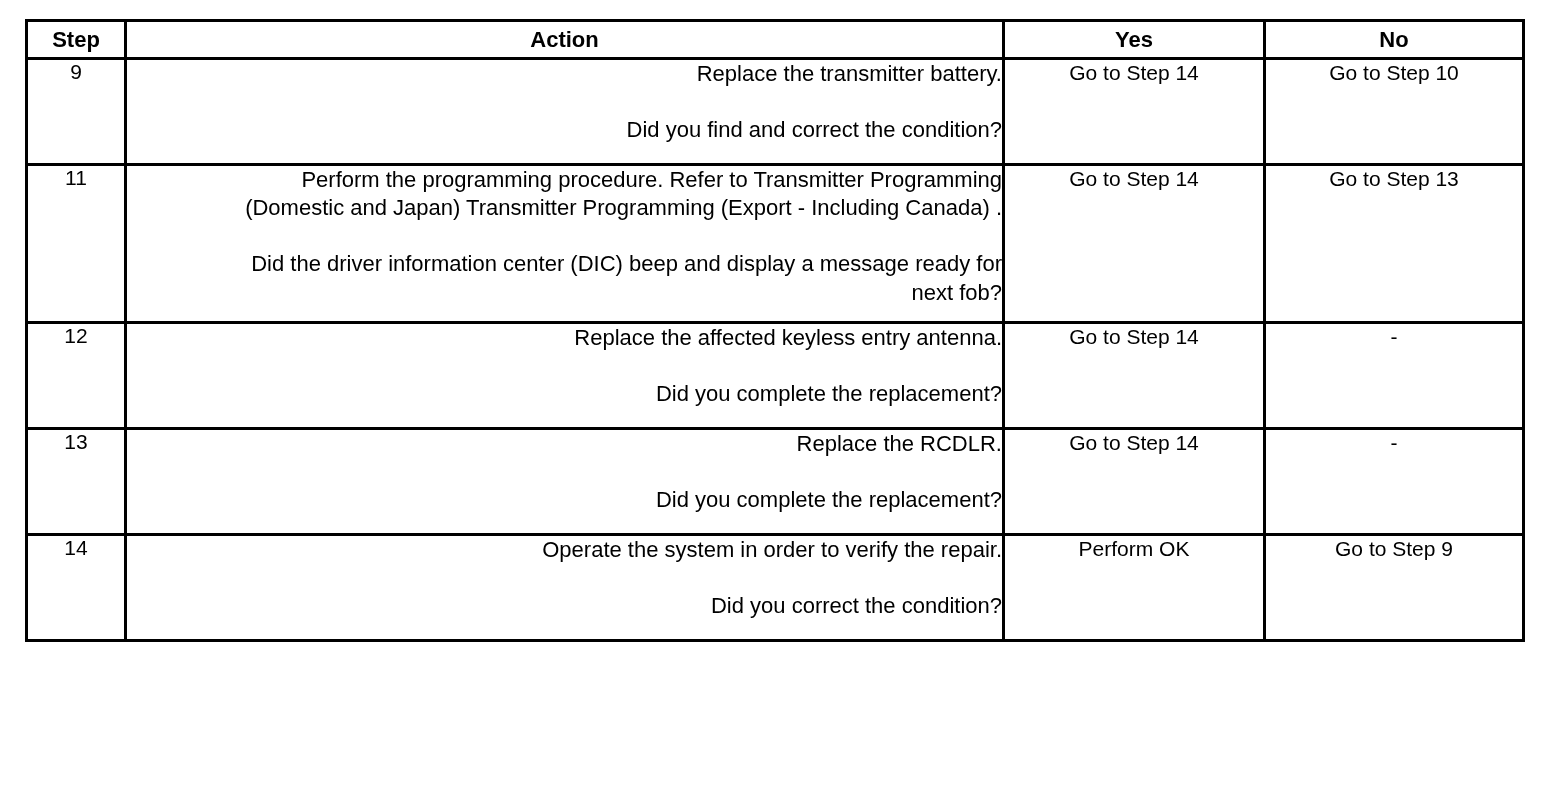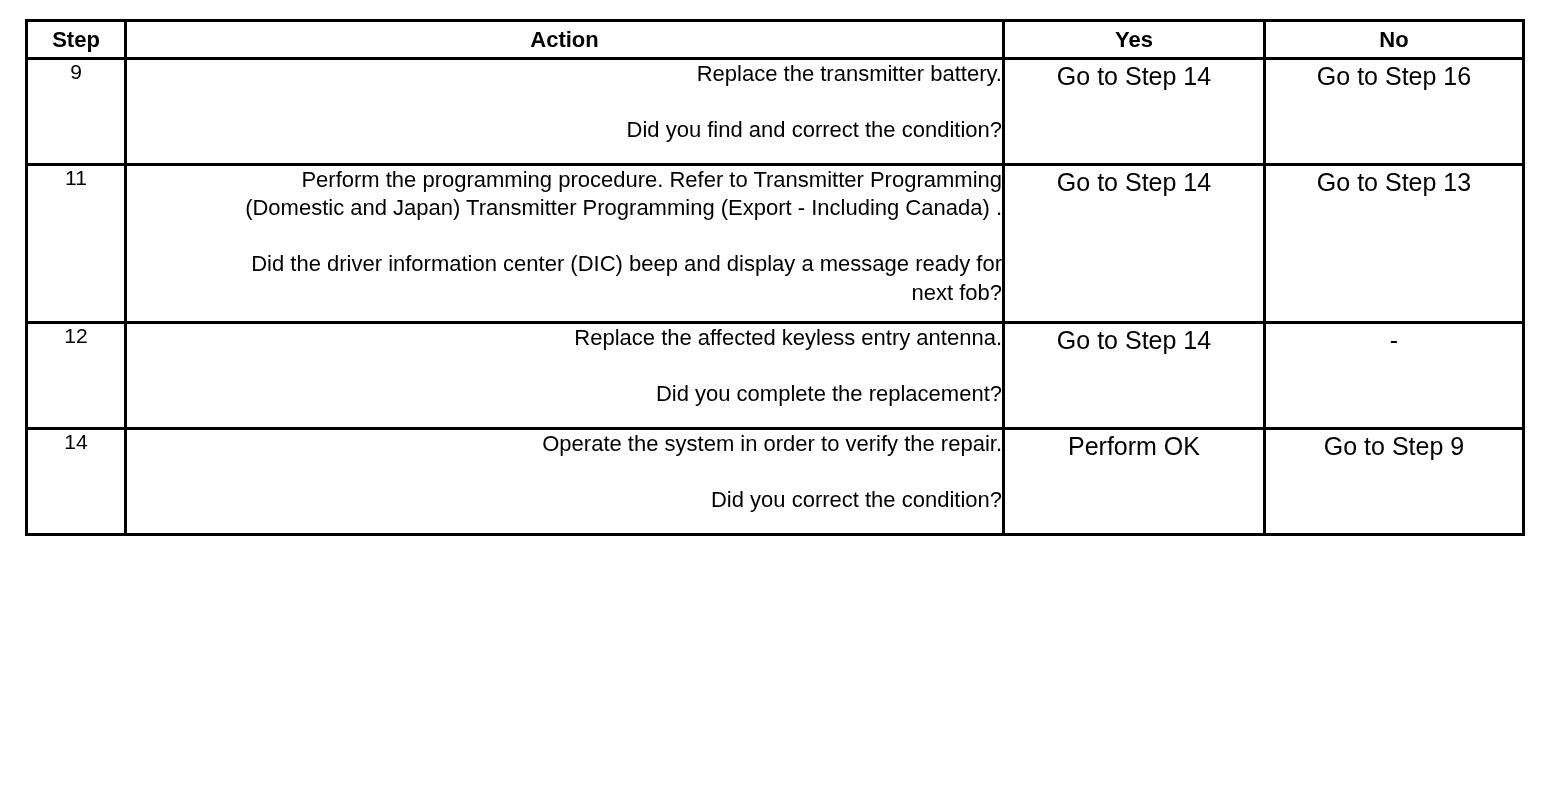--- a/index.html
+++ b/index.html
@@ -67,21 +67,21 @@
     font-size: 22px;
     line-height: 1.28;
     text-align: right;
     vertical-align: top;
     white-space: pre-line;
   }
 
   .cell-result {
     text-align: center;
     vertical-align: bottom;
-    font-size: 25px;
+    font-size: 21px;
     line-height: 1.28;
     padding-bottom: 4px;
   }
 
   
   .row-h-109 .cell-step,
   .row-h-109 .cell-action,
   .row-h-109 .cell-result { height: 103px; }
 
   .row-h-161 .cell-step,
@@ -111,21 +111,21 @@
     </thead>
 
     <tbody>
 
       <tr class="row-h-109">
         <td class="cell-step">9</td>
         <td class="cell-action">Replace the transmitter battery.
 
 Did you find and correct the condition?</td>
         <td class="cell-result">Go to Step 14</td>
-        <td class="cell-result">Go to Step 16</td>
+        <td class="cell-result">Go to Step 10</td>
       </tr>
 
 
       <tr class="row-h-161">
         <td class="cell-step">11</td>
         <td class="cell-action">Perform the programming procedure. Refer to Transmitter Programming
 (Domestic and Japan) Transmitter Programming (Export - Including Canada) .
 
 Did the driver information center (DIC) beep and display a message ready for
 next fob?</td>
@@ -135,20 +135,28 @@
 
       <tr class="row-h-109">
         <td class="cell-step">12</td>
         <td class="cell-action">Replace the affected keyless entry antenna.
 
 Did you complete the replacement?</td>
         <td class="cell-result">Go to Step 14</td>
         <td class="cell-result">-</td>
       </tr>
 
+      <tr class="row-h-109">
+        <td class="cell-step">13</td>
+        <td class="cell-action">Replace the RCDLR.
+
+Did you complete the replacement?</td>
+        <td class="cell-result">Go to Step 14</td>
+        <td class="cell-result">-</td>
+      </tr>
 
       <tr class="row-h-109">
         <td class="cell-step">14</td>
         <td class="cell-action">Operate the system in order to verify the repair.
 
 Did you correct the condition?</td>
         <td class="cell-result">Perform OK</td>
         <td class="cell-result">Go to Step 9</td>
       </tr>
 

